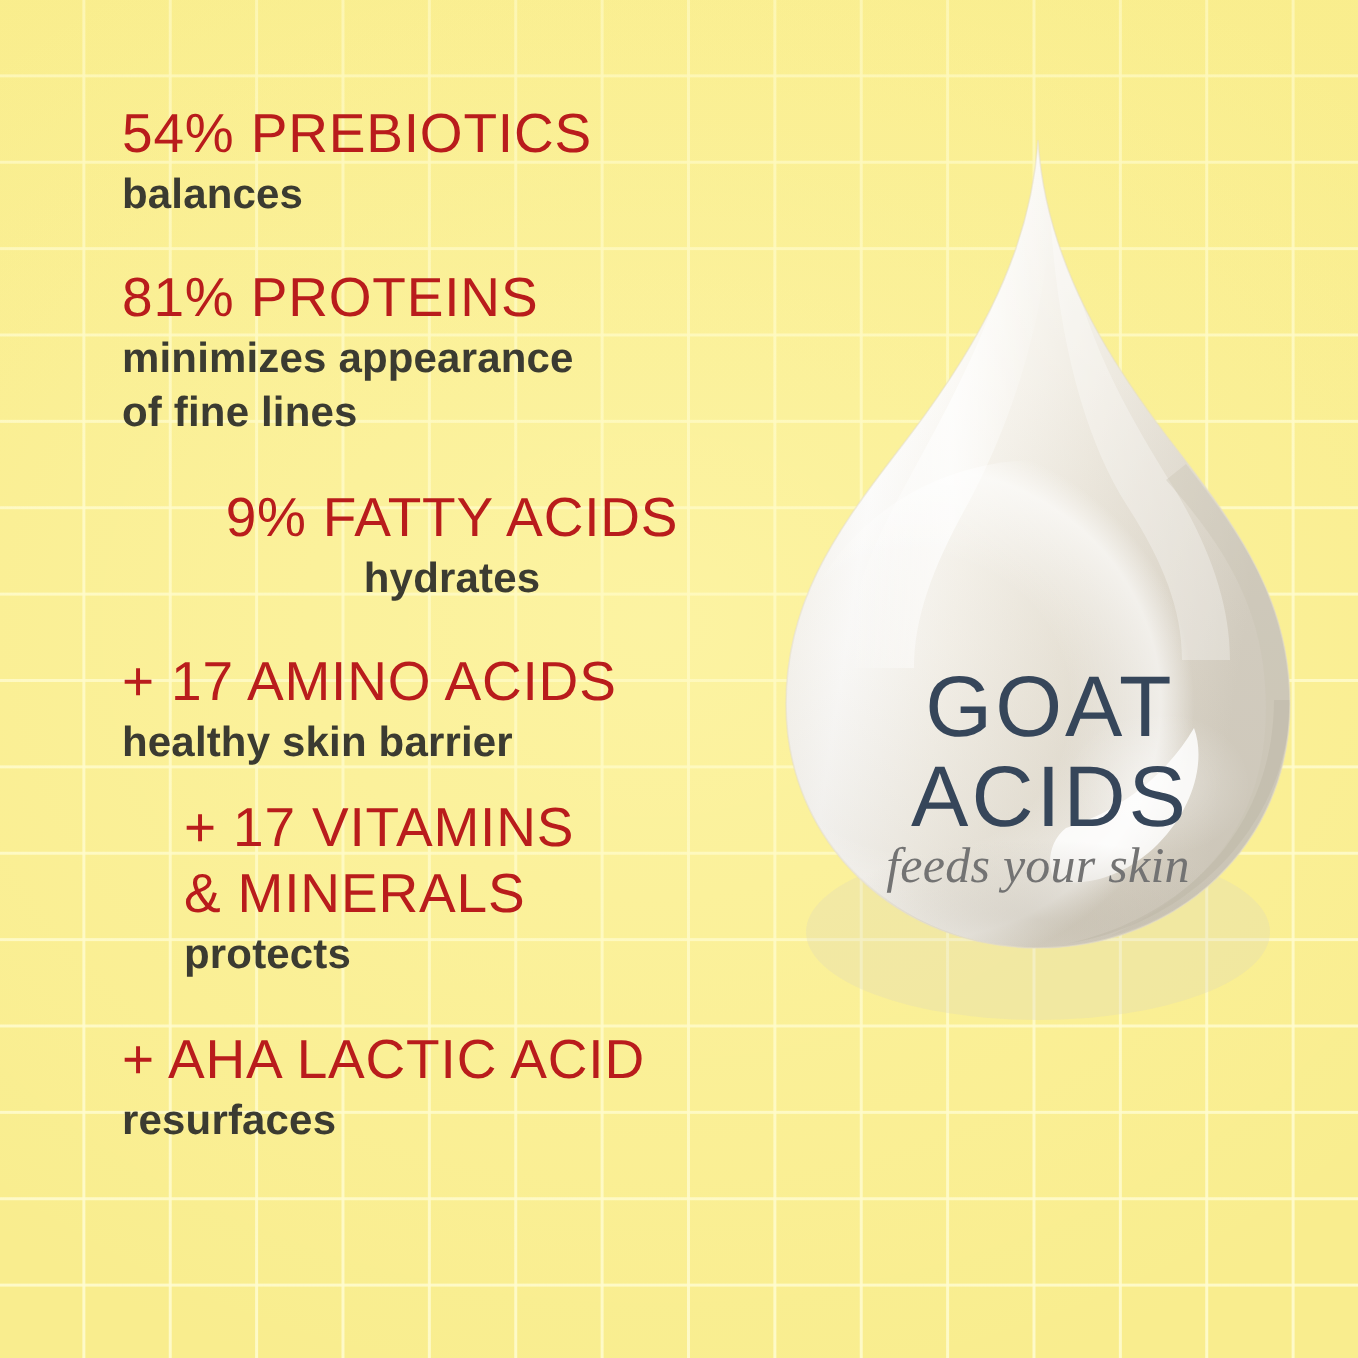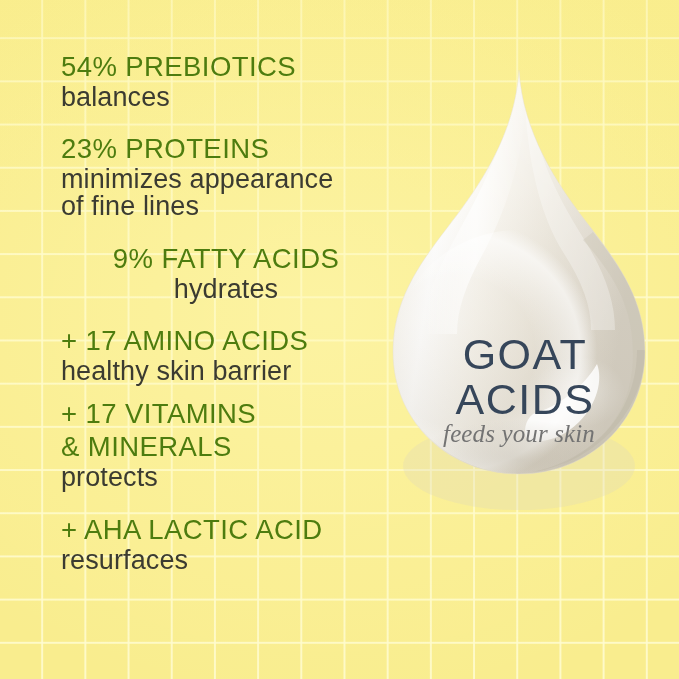--- a/index.html
+++ b/index.html
@@ -47,41 +47,41 @@
   .ingredient {
     margin: 0 0 12px 0;
   }
   .ingredient:last-child { margin-bottom: 0; }
 
   .ingredient .title {
     display: block;
     font-size: 27.5px;
     line-height: 33px;
     letter-spacing: 0.015em;
-    color: #4d7c0f;
+    color: #b91c1c;
     font-weight: 400;
     white-space: pre-line;
   }
   .ingredient .benefit {
     display: block;
-    font-size: 27px;
+    font-size: 21px;
     line-height: 27px;
     letter-spacing: 0.004em;
     color: #3b3b31;
-    font-weight: 400;
+    font-weight: 700;
     white-space: pre-line;
     margin-top: 1px;
   }
 
   
   .ingredient.r0 { margin-bottom: 21px; }
   .ingredient.r1 { margin-bottom: 22px; }
   .ingredient.r2 { margin-bottom: 21px; text-align: center; }
   .ingredient.r3 { }
-  .ingredient.r4 { margin-bottom: 22px; }
+  .ingredient.r4 { margin-bottom: 22px; margin-left: 31px; }
 
   
   #droplet {
     position: absolute;
     left: 383px;
     top: 62px;
     width: 272px;
     height: 490px;
   }
   #droplet svg {
@@ -142,21 +142,21 @@
   <div id="grid-wash"></div>
 
   <div id="ingredient-list">
 
     <div class="ingredient r0">
       <span class="title">54% PREBIOTICS</span>
       <span class="benefit">balances</span>
     </div>
 
     <div class="ingredient r1">
-      <span class="title">23% PROTEINS</span>
+      <span class="title">81% PROTEINS</span>
       <span class="benefit">minimizes appearance
 of fine lines</span>
     </div>
 
     <div class="ingredient r2">
       <span class="title">9% FATTY ACIDS</span>
       <span class="benefit">hydrates</span>
     </div>
 
     <div class="ingredient r3">

